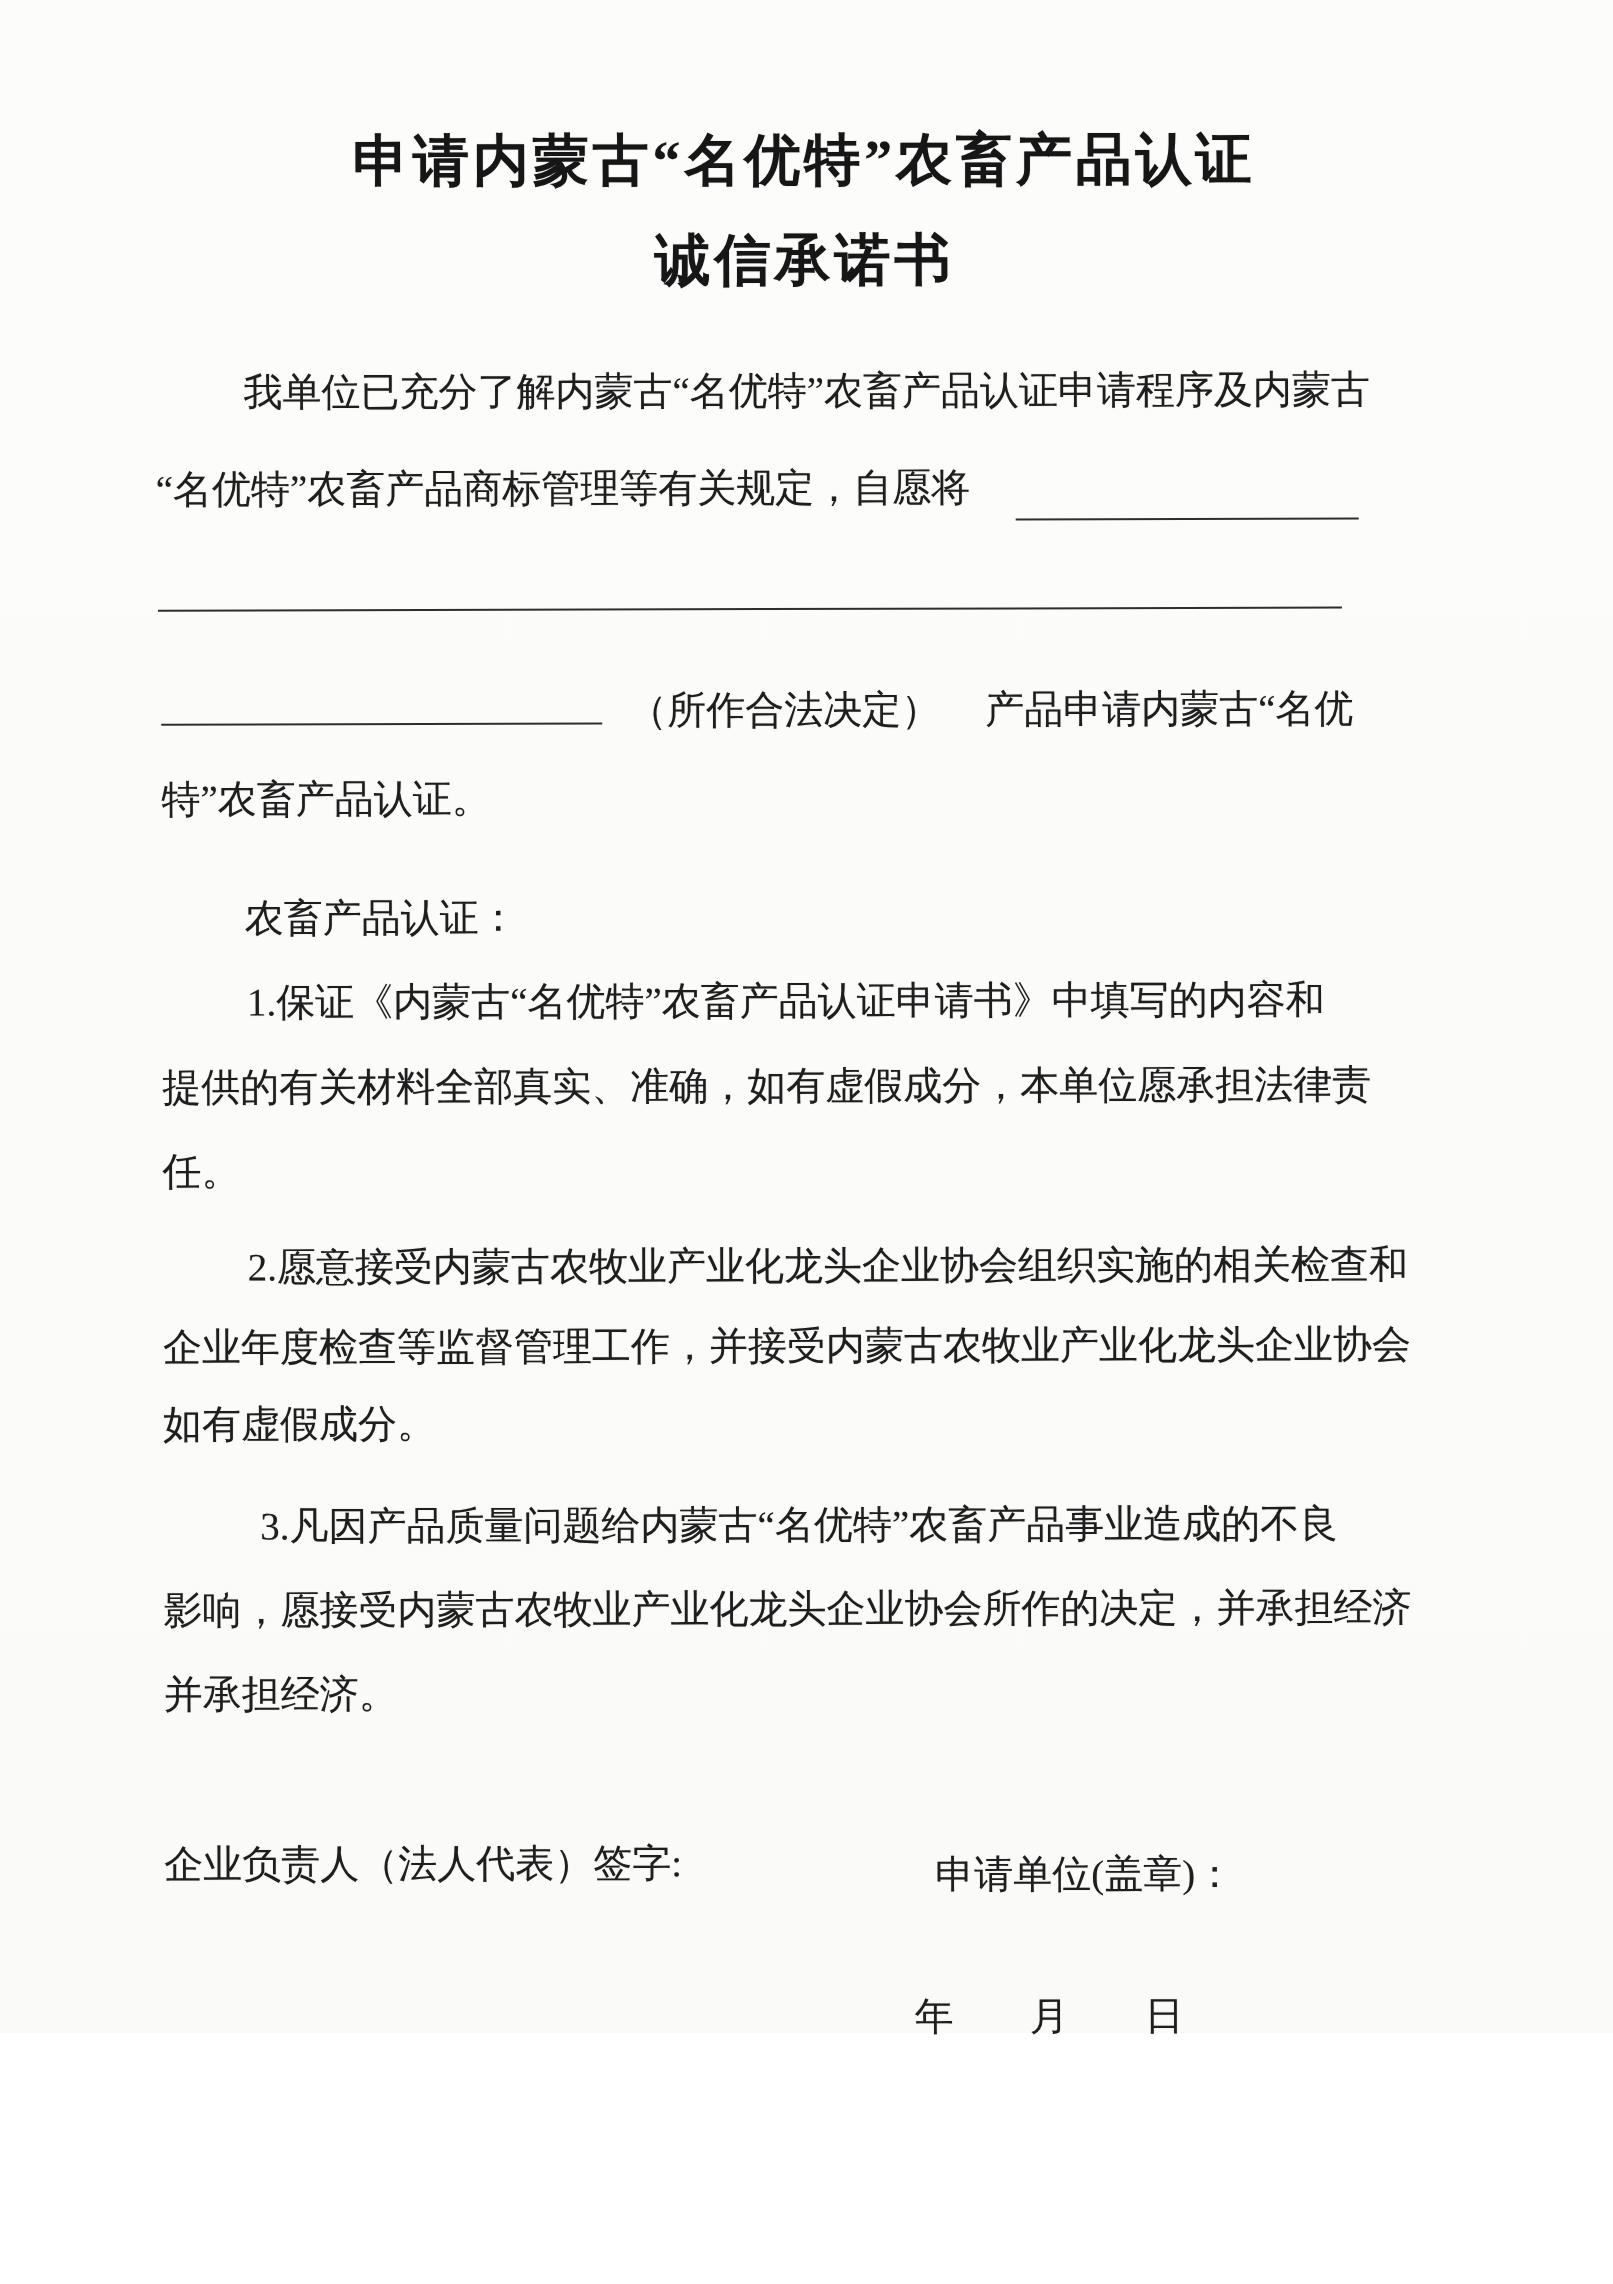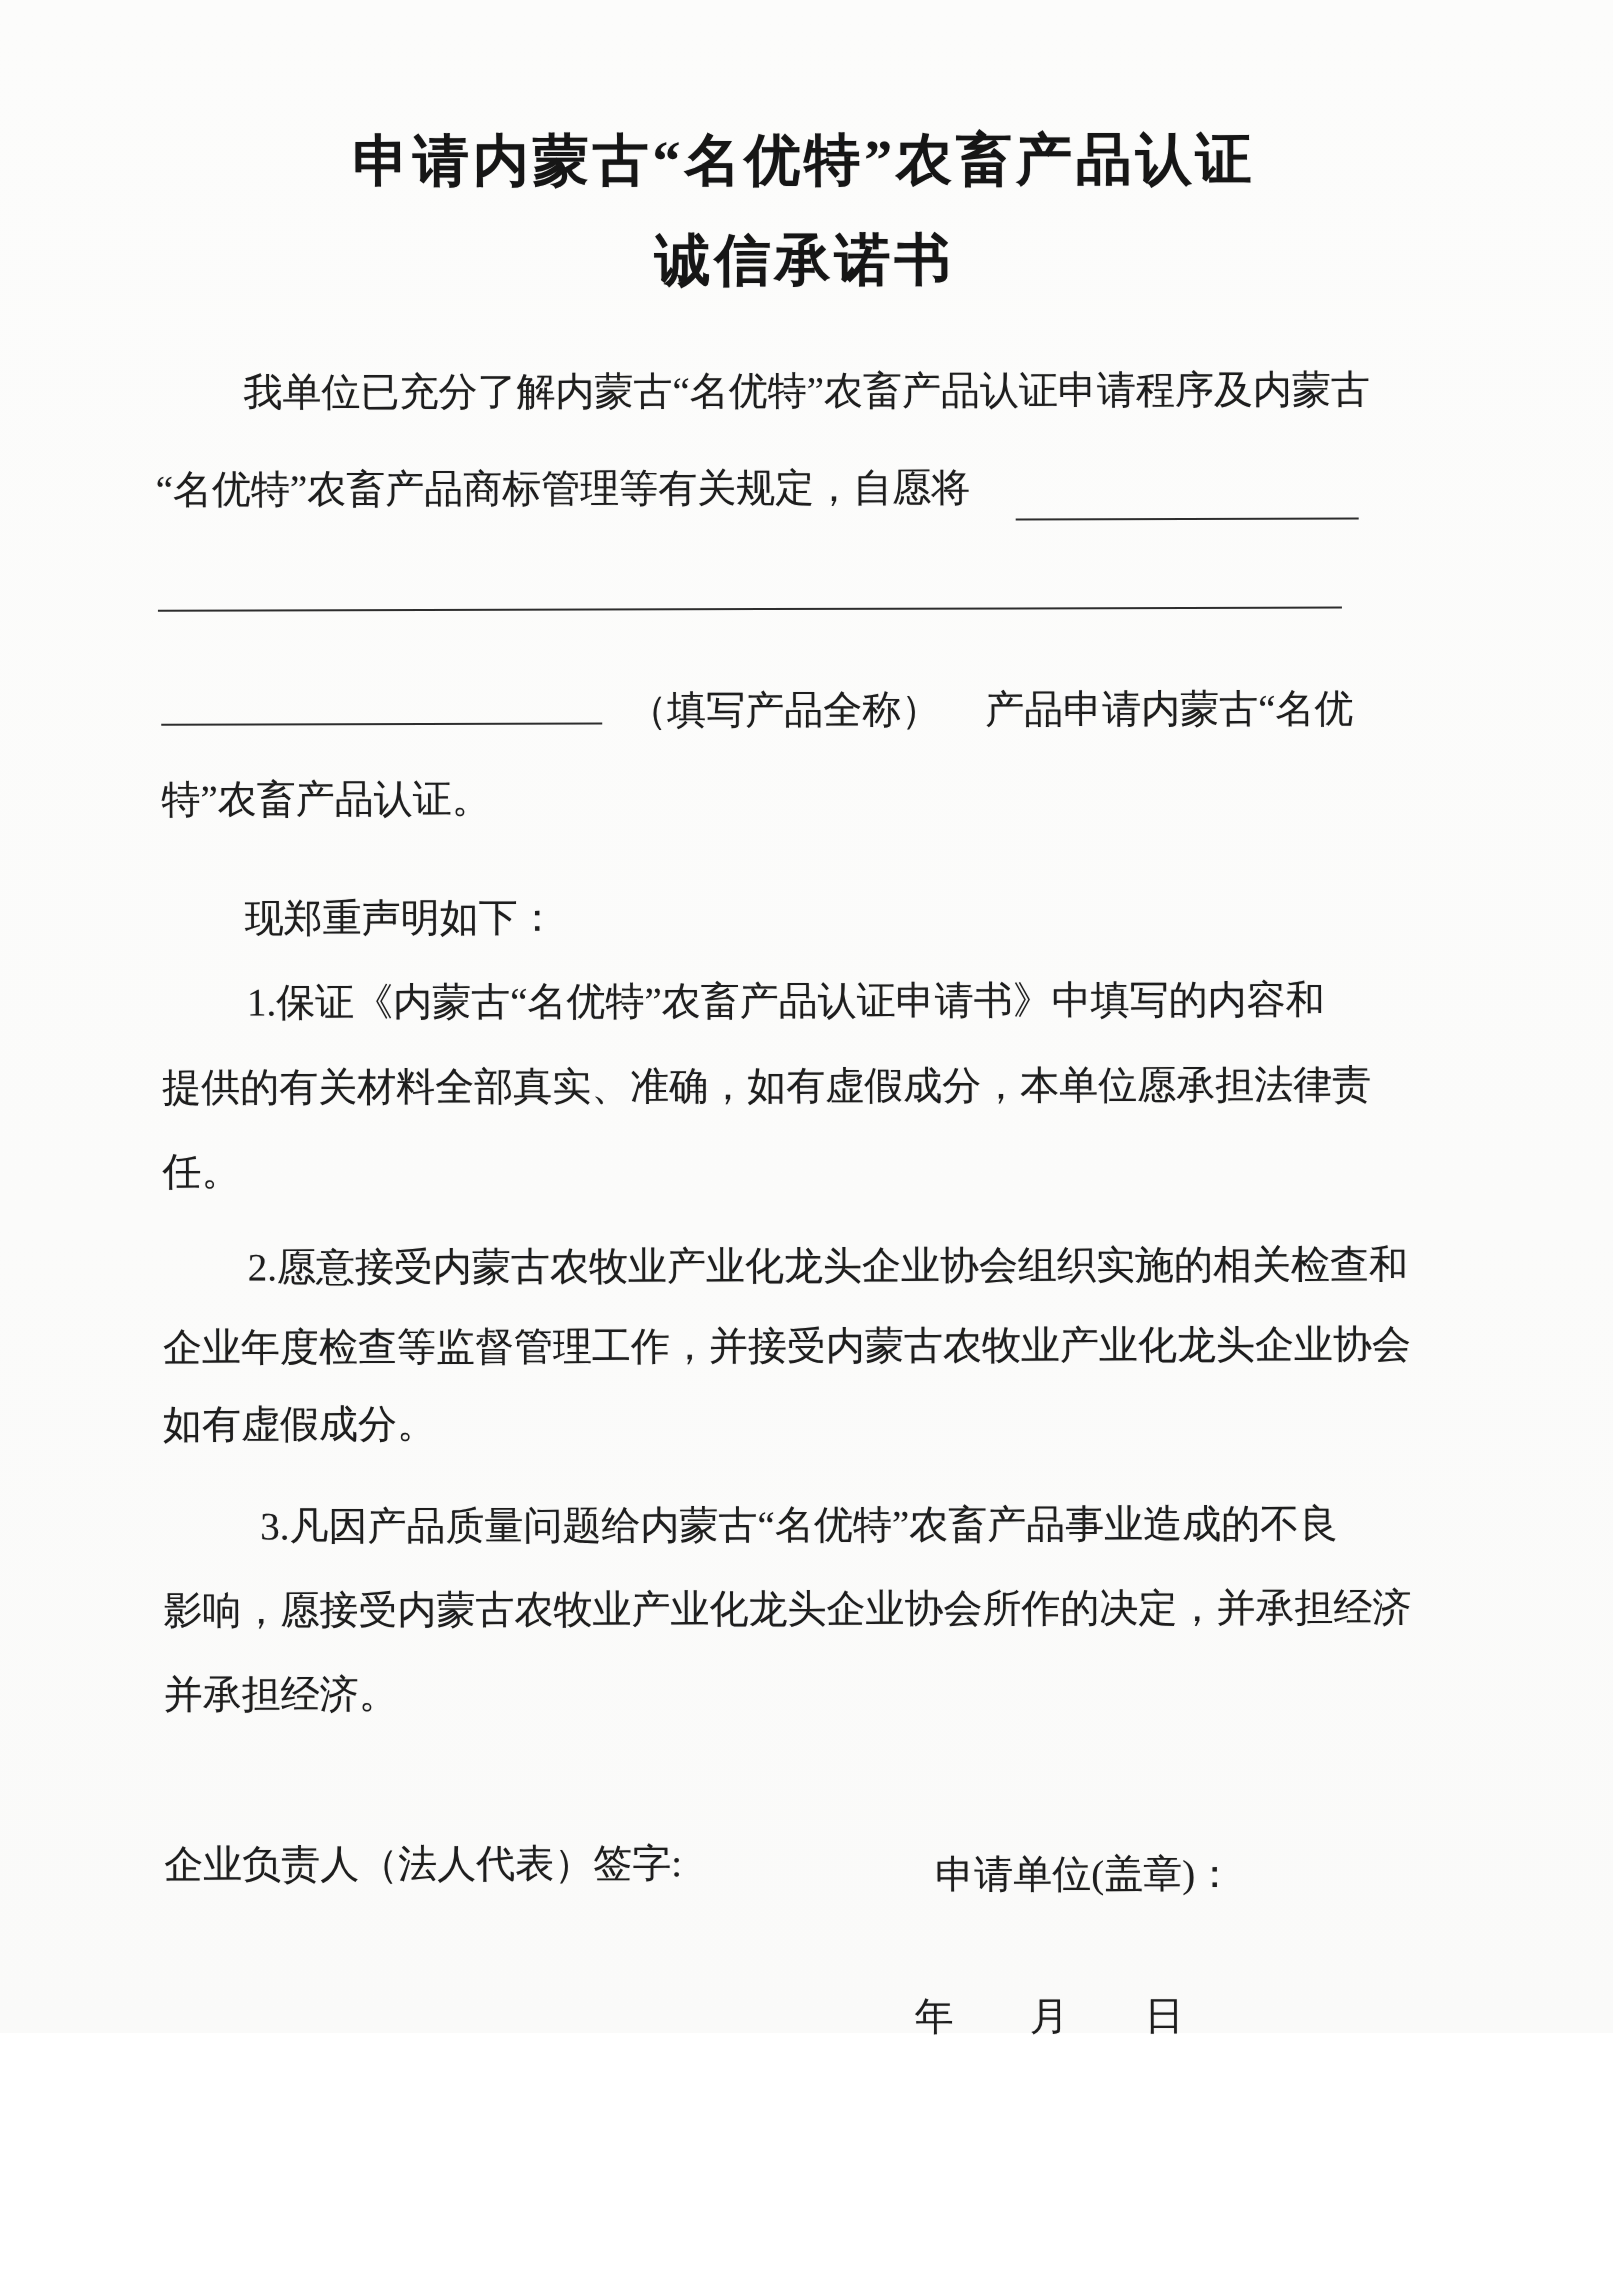--- a/index.html
+++ b/index.html
@@ -74,27 +74,27 @@
 
     <div class="line" style="left:157px; top:464px;">“名优特”农畜产品商标管理等有关规定，自愿将</div>
 
     <div class="blank" style="left:1017px; top:519px; width:343px;"></div>
 
     <div class="blank" style="left:159px; top:608px; width:1184px;"></div>
 
     <div class="blank" style="left:162px; top:722px; width:441px;"></div>
 
     <div class="line fill-row" style="left:629px; top:686px;">
-      <span>（填写产品全称）</span>
+      <span>（所作合法决定）</span>
       <span>产品申请内蒙古“名优</span>
     </div>
 
     <div class="line" style="left:162px; top:774px;">特”农畜产品认证。</div>
 
-    <div class="line" style="left:245px; top:893px;">现郑重声明如下：</div>
+    <div class="line" style="left:245px; top:893px;">农畜产品认证：</div>
 
     <div class="line" style="left:247px; top:977px;">1.保证《内蒙古“名优特”农畜产品认证申请书》中填写的内容和</div>
     <div class="line" style="left:162px; top:1062px;">提供的有关材料全部真实、准确，如有虚假成分，本单位愿承担法律责</div>
     <div class="line" style="left:162px; top:1146px;">任。</div>
 
     <div class="line" style="left:247px; top:1242px;">2.愿意接受内蒙古农牧业产业化龙头企业协会组织实施的相关检查和</div>
     <div class="line" style="left:162px; top:1322px;">企业年度检查等监督管理工作，并接受内蒙古农牧业产业化龙头企业协会</div>
     <div class="line" style="left:162px; top:1399px;">如有虚假成分。</div>
 
     <div class="line" style="left:259px; top:1501px;">3.凡因产品质量问题给内蒙古“名优特”农畜产品事业造成的不良</div>

